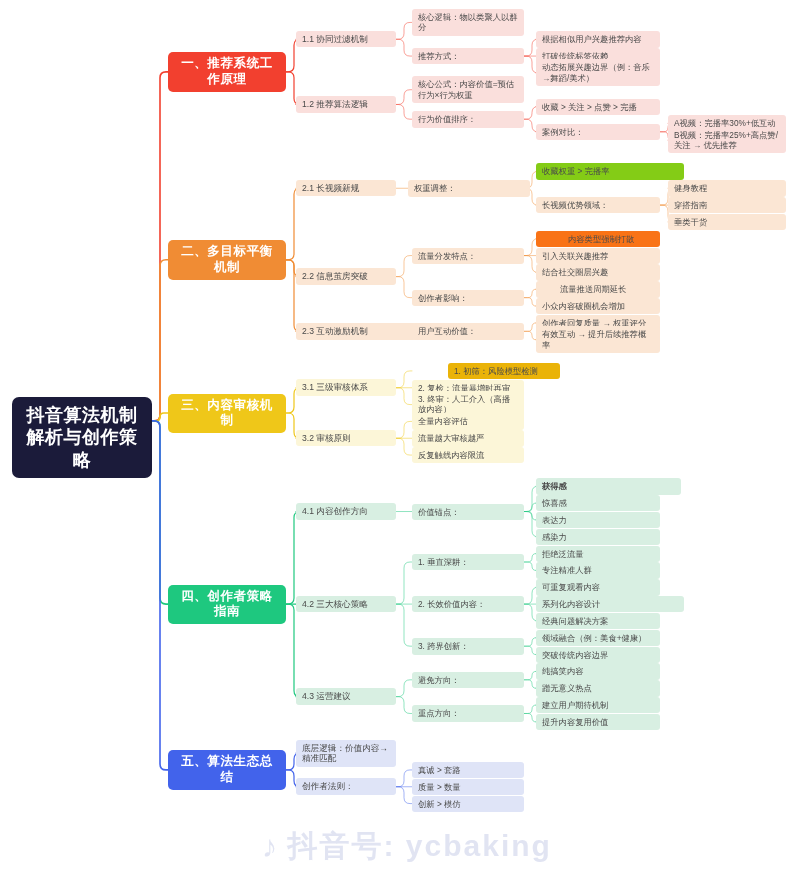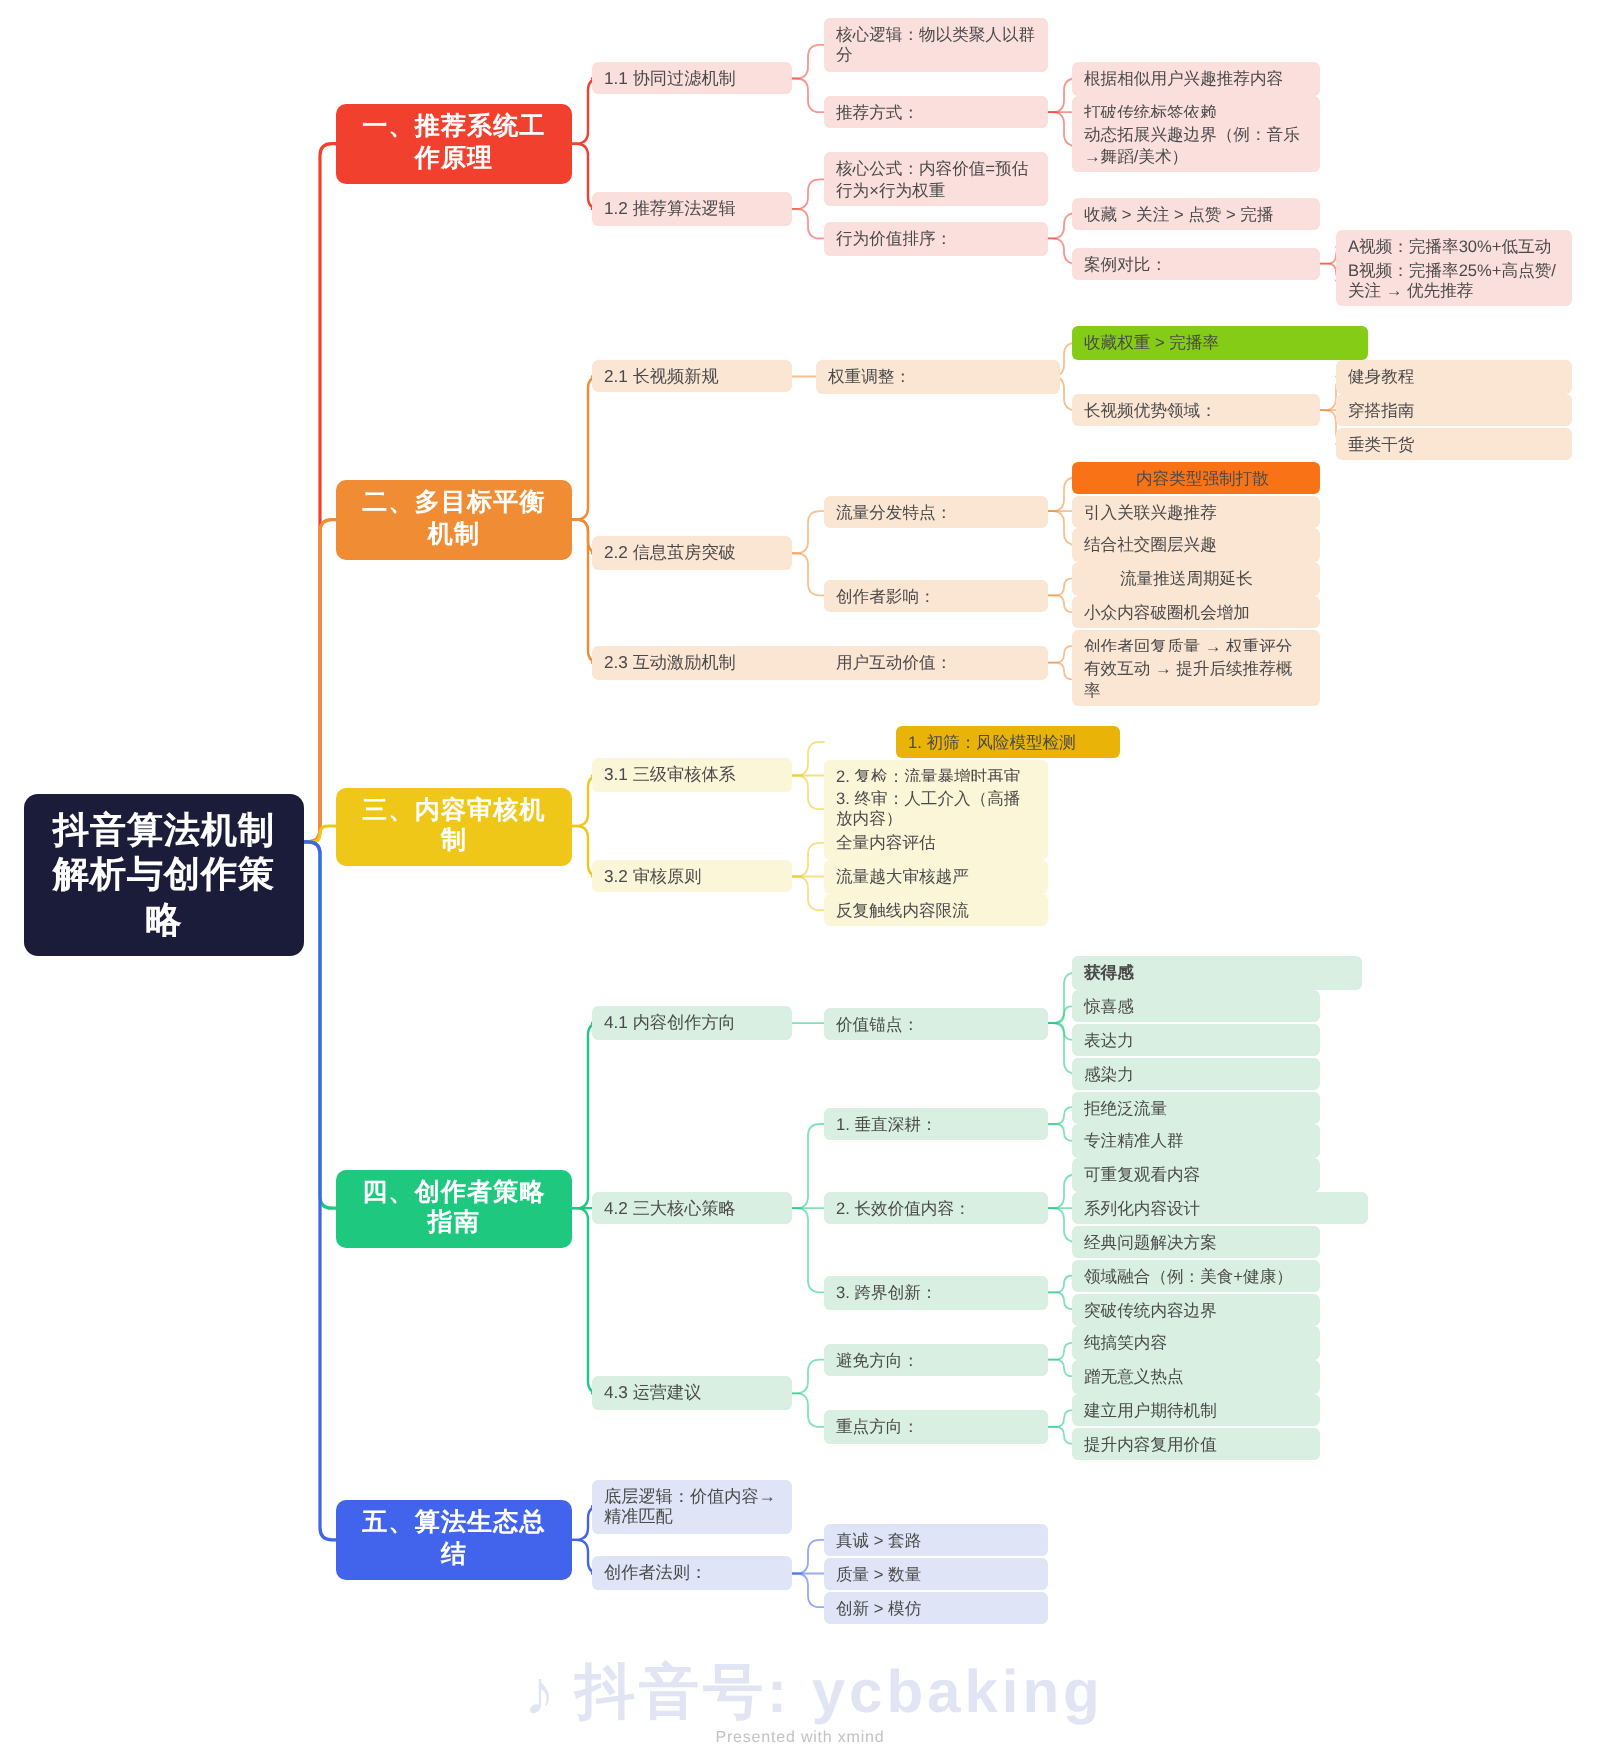--- a/index.html
+++ b/index.html
@@ -212,14 +212,13 @@
       <div class="node lvl3" style="left: 296px; width: 100px; background: rgb(223, 228, 247); top: 778.255px;">创作者法则：</div>
       <div class="node lvl4" style="left: 412px; width: 112px; background: rgb(223, 228, 247); top: 761.924px;">真诚 &gt; 套路</div>
       <div class="node lvl4" style="left: 412px; width: 112px; background: rgb(223, 228, 247); top: 778.755px;">质量 &gt; 数量</div>
       <div class="node lvl4" style="left: 412px; width: 112px; background: rgb(223, 228, 247); top: 795.585px;">创新 &gt; 模仿</div>
     </div>
 
   <div class="wm" style="left:262px;top:826px;">
     <span class="note">♪</span>
     <span class="handle">抖音号: ycbaking</span>
   </div>
-  <div class="credit" style="left:0;top:864px;">Presented with xmind</div>
 </div>
 
 </body></html>

